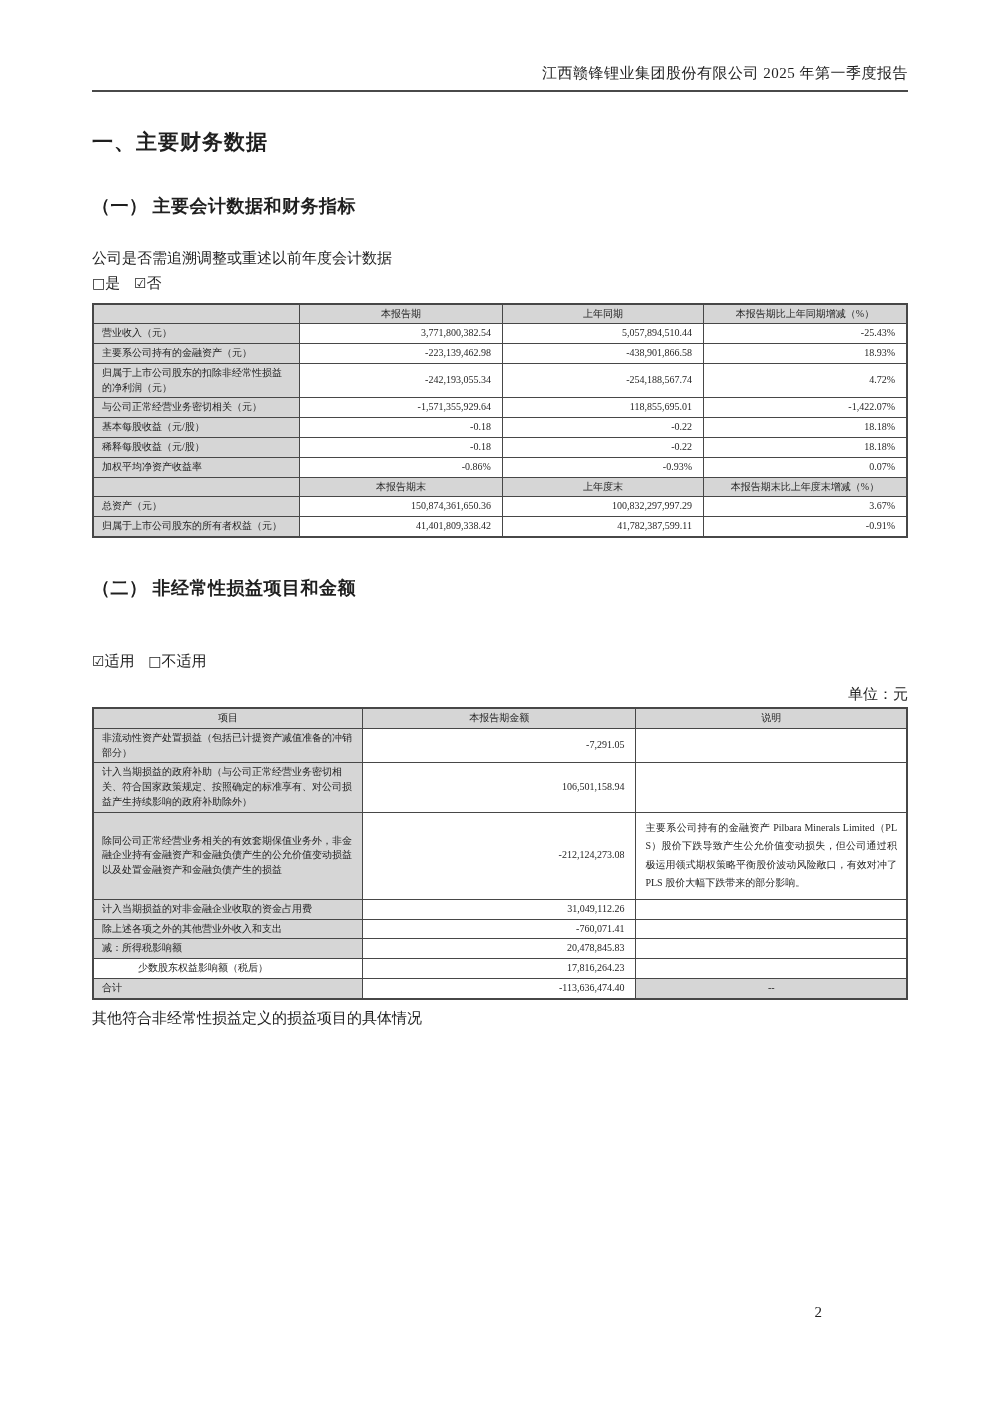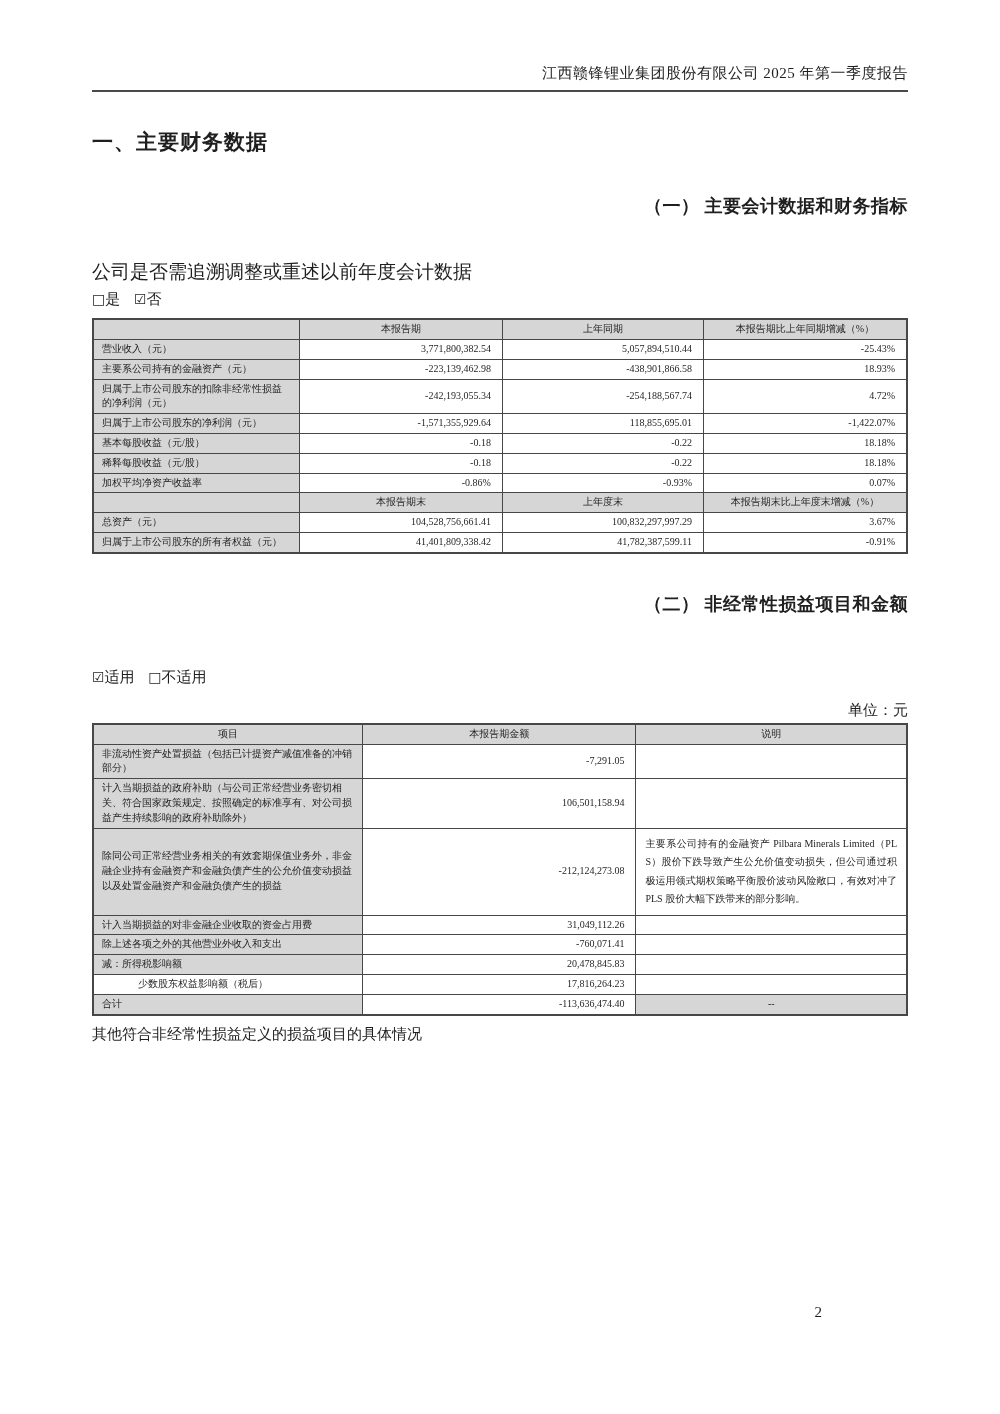--- a/index.html
+++ b/index.html
@@ -9,22 +9,22 @@
   }
   html,body{margin:0;padding:0;}
   .page{
     width:920px;height:1414px;background:#ffffff;position:relative;overflow:hidden;
     font-family:"Liberation Serif","DejaVu Serif",serif;color:var(--text);
   }
   .inner{position:absolute;left:92px;top:0;width:816px;}
   .doc-header{padding-top:64px;text-align:right;font-size:15px;letter-spacing:0.5px;}
   .header-rule{border:0;border-top:2px solid #4a4a4a;margin:7px 0 0 0;height:0;}
   .h1{font-size:21px;font-weight:bold;margin:36px 0 0 0;letter-spacing:1px;font-family:"Liberation Serif","DejaVu Serif",serif;}
-  .h2{font-size:18px;font-weight:bold;margin:38px 0 0 0;letter-spacing:0.5px;text-align:right;}
-  .body-line{font-size:19px;margin:40px 0 3px 0;line-height:1.45;}
+  .h2{font-size:18px;font-weight:bold;margin:38px 0 0 0;letter-spacing:0.5px;}
+  .body-line{font-size:15px;margin:30px 0 3px 0;line-height:1.45;}
   .cb-line{font-size:15px;margin:2px 0 8px 0;line-height:1.45;}
   .cb-group{white-space:nowrap;}
   .cb-group + .cb-group{margin-left:10px;}
   .cb-glyph{font-family:"DejaVu Sans",sans-serif;font-size:14px;}
   table{width:100%;border-collapse:collapse;table-layout:fixed;font-size:10px;margin-top:2px;}
   table{border:2px solid var(--border);}
   td,th{border:1px solid var(--border);padding:2px 8px;line-height:1.48;vertical-align:middle;font-weight:normal;word-break:break-all;}
   th{text-align:center;background:var(--cell-gray);}
   td.lbl{text-align:left;background:var(--cell-gray);}
   td.lbl-white{text-align:left;background:#ffffff;}
@@ -87,21 +87,21 @@
         <td class="num">-438,901,866.58</td>
         <td class="num">18.93%</td>
       </tr>
       <tr>
         <td class="lbl">归属于上市公司股东的扣除非经常性损益的净利润（元）</td>
         <td class="num">-242,193,055.34</td>
         <td class="num">-254,188,567.74</td>
         <td class="num">4.72%</td>
       </tr>
       <tr>
-        <td class="lbl">归属于上市公司股东的净利润（元）</td>
+        <td class="lbl">与公司正常经营业务密切相关（元）</td>
         <td class="num">-1,571,355,929.64</td>
         <td class="num">118,855,695.01</td>
         <td class="num">-1,422.07%</td>
       </tr>
       <tr>
         <td class="lbl">基本每股收益（元/股）</td>
         <td class="num">-0.18</td>
         <td class="num">-0.22</td>
         <td class="num">18.18%</td>
       </tr>
@@ -118,21 +118,21 @@
         <td class="num">0.07%</td>
       </tr>
       <tr>
         <td class="empty-head"></td>
         <th>本报告期末</th>
         <th>上年度末</th>
         <th>本报告期末比上年度末增减（%）</th>
       </tr>
       <tr>
         <td class="lbl">总资产（元）</td>
-        <td class="num">104,528,756,661.41</td>
+        <td class="num">150,874,361,650.36</td>
         <td class="num">100,832,297,997.29</td>
         <td class="num">3.67%</td>
       </tr>
       <tr>
         <td class="lbl">归属于上市公司股东的所有者权益（元）</td>
         <td class="num">41,401,809,338.42</td>
         <td class="num">41,782,387,599.11</td>
         <td class="num">-0.91%</td>
       </tr>
     </tbody>

